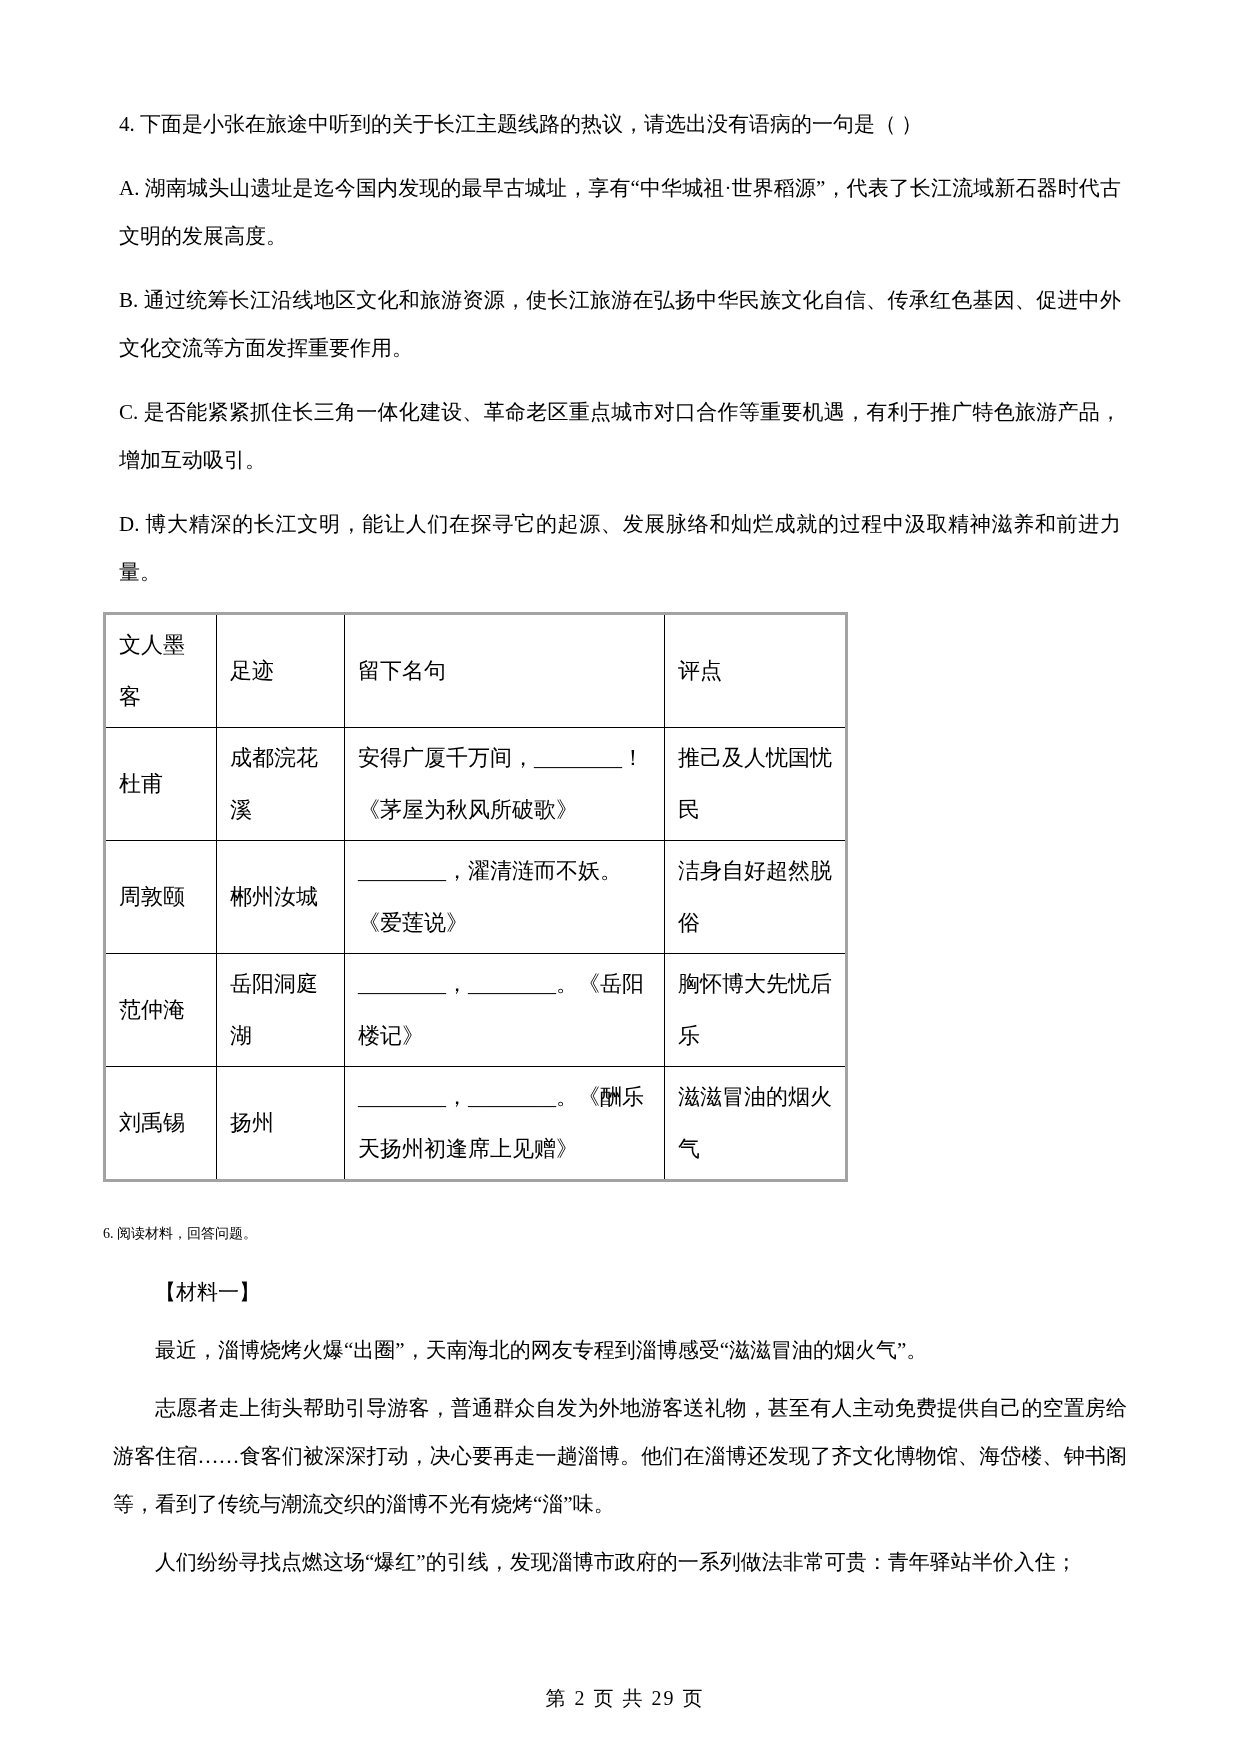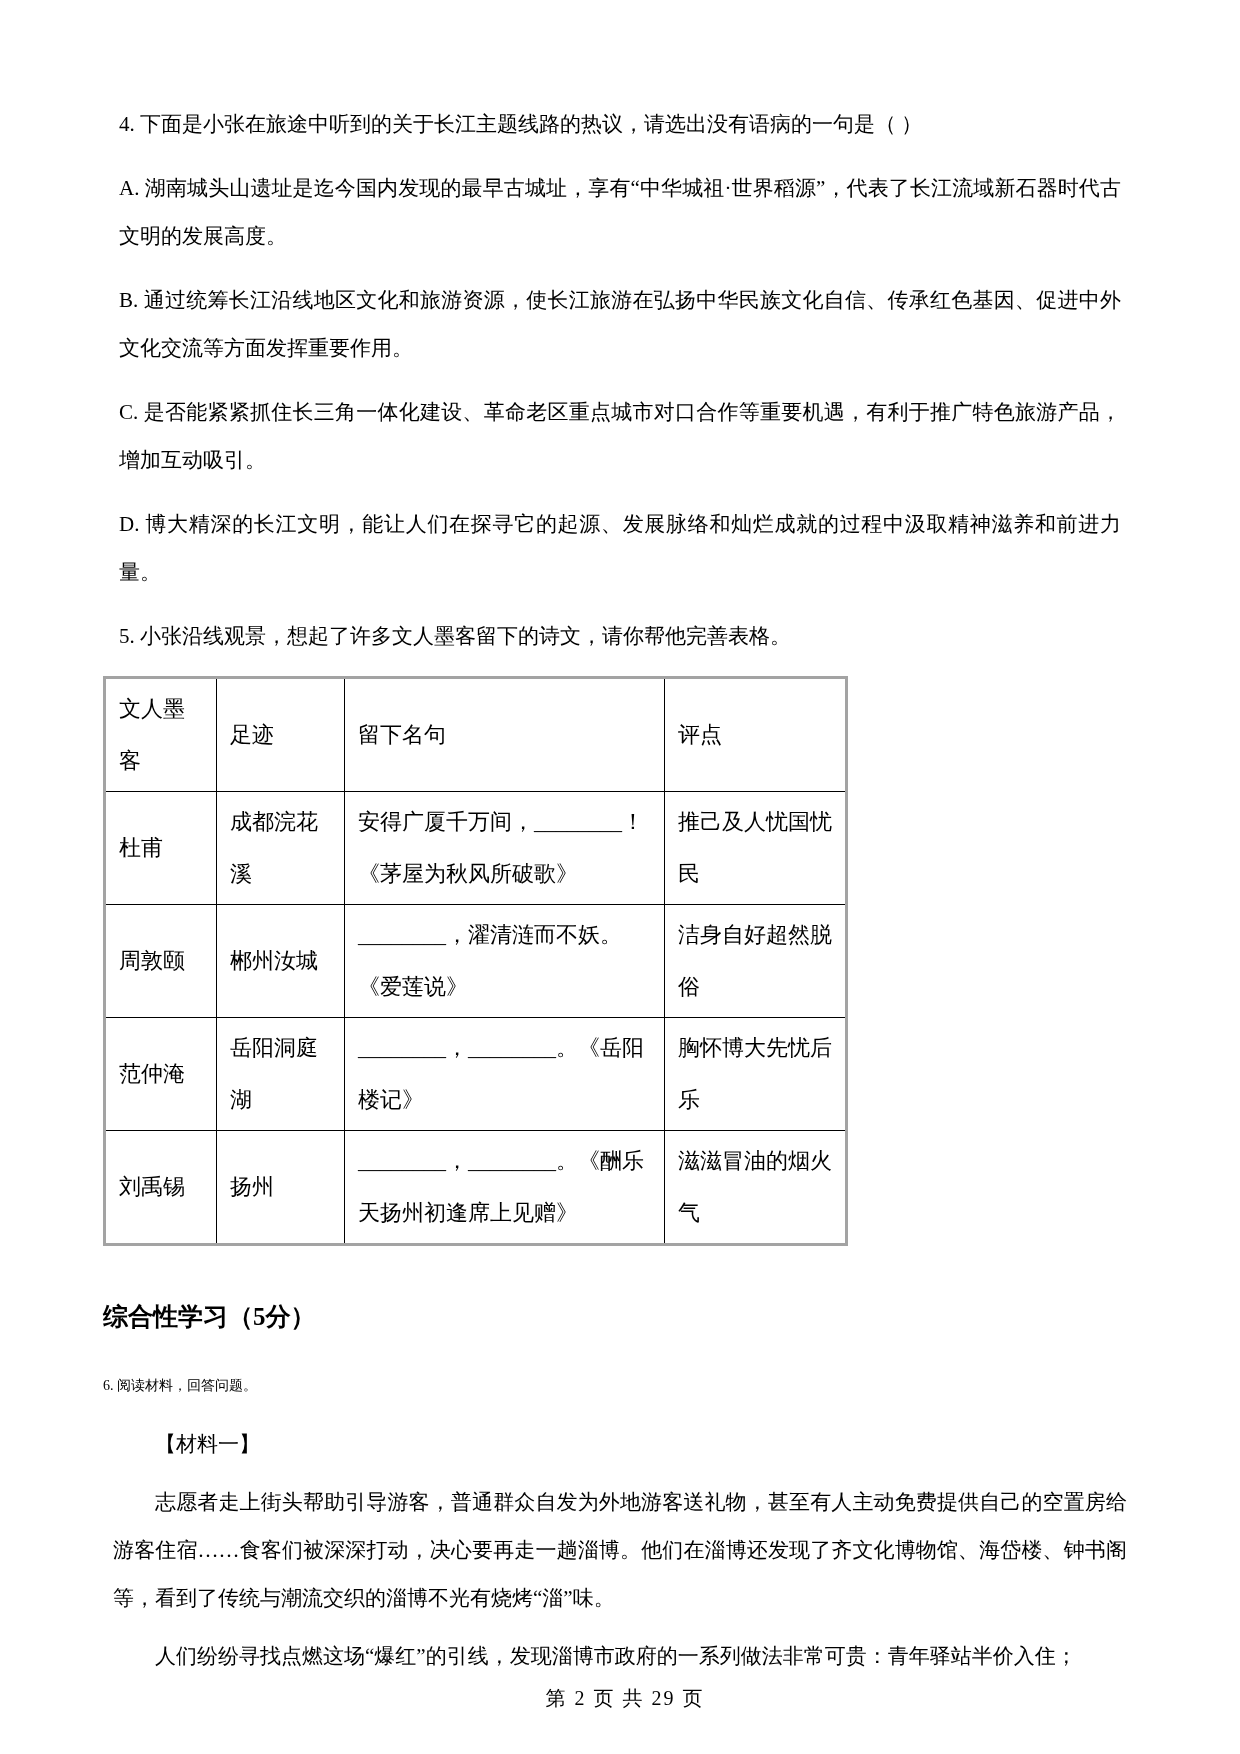--- a/index.html
+++ b/index.html
@@ -80,21 +80,20 @@
 <body>
 
 <main class="content">
 
   <p class="ln">4. 下面是小张在旅途中听到的关于长江主题线路的热议，请选出没有语病的一句是（  ）</p>
   <p class="ln">A. 湖南城头山遗址是迄今国内发现的最早古城址，享有“中华城祖·世界稻源”，代表了长江流域新石器时代古文明的发展高度。</p>
   <p class="ln">B. 通过统筹长江沿线地区文化和旅游资源，使长江旅游在弘扬中华民族文化自信、传承红色基因、促进中外文化交流等方面发挥重要作用。</p>
   <p class="ln">C. 是否能紧紧抓住长三角一体化建设、革命老区重点城市对口合作等重要机遇，有利于推广特色旅游产品，增加互动吸引。</p>
   <p class="ln">D. 博大精深的长江文明，能让人们在探寻它的起源、发展脉络和灿烂成就的过程中汲取精神滋养和前进力量。</p>
 
-  <p class="ln">5. 小张沿线观景，想起了许多文人墨客留下的诗文，请你帮他完善表格。</p>
 
   <table class="literati">
     <colgroup>
       <col class="c1">
         <col class="c2">
         <col class="c3">
         <col class="c4">
     </colgroup>
     <tbody>
       <tr>
@@ -123,23 +122,23 @@
       </tr>
       <tr>
         <td>刘禹锡</td>
         <td>扬州</td>
         <td>________，________。《酬乐天扬州初逢席上见赠》</td>
         <td>滋滋冒油的烟火气</td>
       </tr>
     </tbody>
   </table>
 
-  <h2 class="section-heading">综合性学习（5分）</h2>
 
   <p class="q6">6. 阅读材料，回答问题。</p>
 
   <p class="mat">【材料一】</p>
+  <p class="mat">最近，淄博烧烤火爆“出圈”，天南海北的网友专程到淄博感受“滋滋冒油的烟火气”。</p>
   <p class="mat">志愿者走上街头帮助引导游客，普通群众自发为外地游客送礼物，甚至有人主动免费提供自己的空置房给游客住宿……食客们被深深打动，决心要再走一趟淄博。他们在淄博还发现了齐文化博物馆、海岱楼、钟书阁等，看到了传统与潮流交织的淄博不光有烧烤“淄”味。</p>
   <p class="mat">人们纷纷寻找点燃这场“爆红”的引线，发现淄博市政府的一系列做法非常可贵：青年驿站半价入住；</p>
 
 </main>
 
 <footer class="page-footer">第 2 页 共 29 页</footer>
 
 </body></html>

